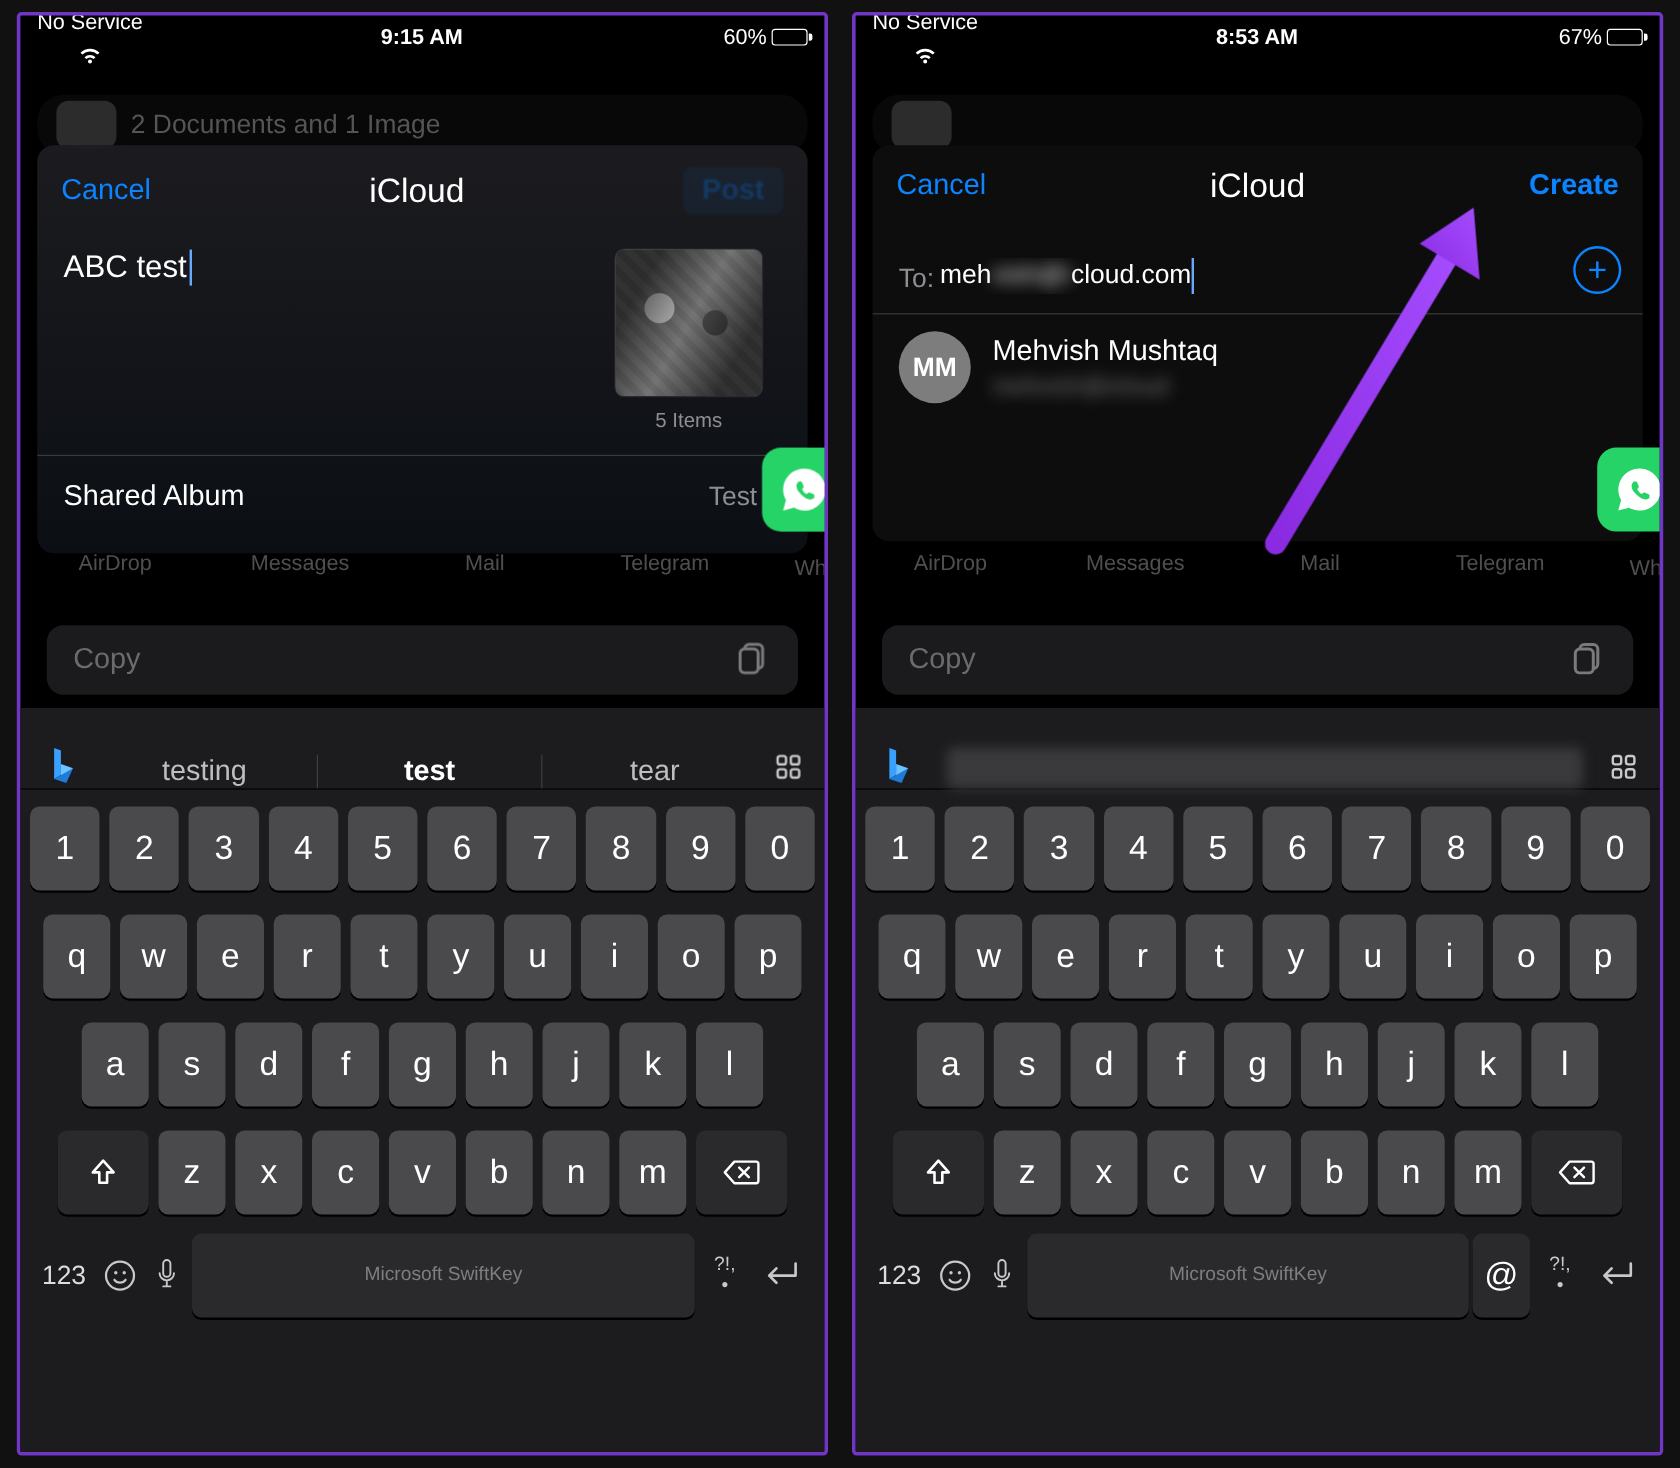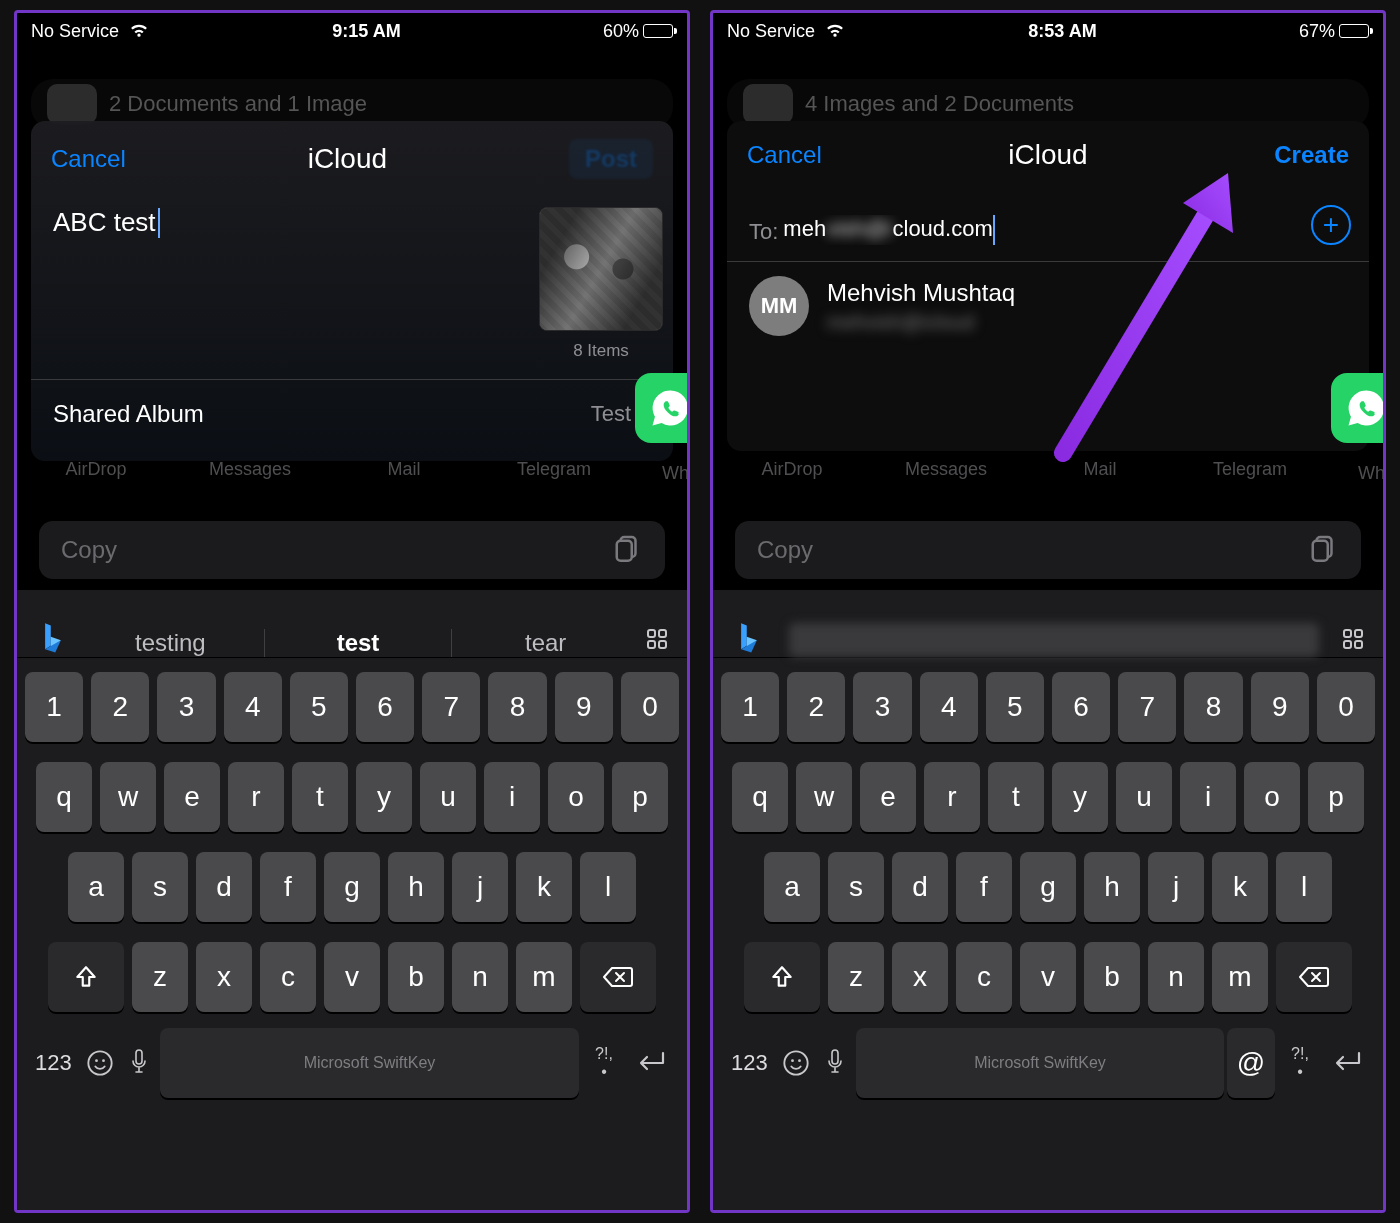--- a/index.html
+++ b/index.html
@@ -22,21 +22,21 @@
   }
   .phone {
     position:relative; flex:1; min-width:0;
     border:3px solid var(--purple-border); background:#000;
     height:1203px; overflow:hidden; border-radius:4px;
   }
 
   
   .status { height:36px; display:flex; align-items:center; justify-content:space-between;
     color:#fff; padding:0 14px; font-size:18px;}
-  .status .left { display:flex; gap:10px; align-items:center; }
+  .status .left { display:flex; gap:10px; align-items:center;flex-direction:column; }
   .status .wifi svg { display:block; }
   .status .right { display:flex; gap:8px; align-items:center; }
   .battery { display:flex; align-items:center; gap:4px;margin-left:19px; }
   .battery-shell { width:30px; height:14px; border:1.5px solid #fff; border-radius:3px; position:relative; }
   .battery-shell::after { content:""; position:absolute; right:-5px; top:3px; width:3px; height:6px; background:#fff; border-radius:0 2px 2px 0; }
   .battery-fill { height:100%; background:#fff; border-radius:1px; }
 
   
   .bgcard { position:absolute; top:66px; left:14px; right:14px; height:50px;
     background:rgba(255,255,255,.03); border-radius:22px; display:flex; align-items:center; padding:0 16px; gap:12px;}
@@ -47,21 +47,21 @@
   .dialog { position:absolute; left:14px; right:14px; top:108px;
     background:#0d0d0d; border-radius:14px; padding-bottom:0; overflow:hidden;}
   .dialog.blurred { background: linear-gradient(180deg, rgba(30,30,34,.92), rgba(12,16,22,.92)); backdrop-filter: blur(6px);}
   .dheader { display:flex; align-items:center; justify-content:space-between; padding:18px 20px; }
   .dheader .title { color:#fff; font-size:28px; }
   .dheader .cancel { color:var(--blue); font-size:24px; }
   .dheader .create { color:var(--blue); font-size:24px; font-weight:700; }
   .dheader .createfaint { color:rgba(11,132,255,.25); font-size:24px; font-weight:700;
     background:rgba(11,132,255,.07); padding:6px 16px; border-radius:8px; filter:blur(1px);}
 
-  .namebox { padding:10px 10px 18px 22px; display:flex; gap:10px; align-items:flex-start; }
+  .namebox { padding:10px 37px 18px 22px; display:flex; gap:10px; align-items:flex-start; }
   .namebox .field { flex:1; color:#fff; font-size:26px; display:flex; align-items:center; gap:2px;}
   .cursor { display:inline-block; width:2px; height:30px; background:#6aa8ff; vertical-align:middle;}
   .thumbwrap { text-align:center; }
   .thumb { width:124px; height:124px; border-radius:8px; background:#5c5c5c;
     position:relative; overflow:hidden; border:1px solid #2a2a2a;}
   .thumb::before { content:""; position:absolute; inset:0;
     background:
       linear-gradient(120deg, rgba(0,0,0,.55) 20%, rgba(255,255,255,.15) 50%, rgba(0,0,0,.55) 80%),
       radial-gradient(circle at 30% 40%, #b9b9b9 0 12px, transparent 13px),
       radial-gradient(circle at 68% 50%, #222 0 10px, transparent 11px),
@@ -170,21 +170,21 @@
       <span class="title">iCloud</span>
       <span class="createfaint">Post</span>
     </div>
     <div class="namebox">
       <div class="field">
         <span>ABC test</span>
             <span class="cursor"></span>
       </div>
       <div class="thumbwrap">
         <div class="thumb"></div>
-        <div class="cap">8 Items</div>
+        <div class="cap">5 Items</div>
       </div>
     </div>
     <div class="row">
       <span class="lbl">Shared Album</span>
       <span class="val">
             <span>Test</span>
         <span class="chev">
           <svg width="12" height="20" viewBox="0 0 12 20">
                 <path fill="none" stroke="#6a6a6e" stroke-width="3" stroke-linecap="round" d="M2 2l8 8-8 8"></path>
               </svg>
@@ -339,21 +339,20 @@
     <div class="right">
       <span class="battery">
         <span>67%</span>
         <span class="battery-shell"><span class="battery-fill" id="batR" style="width: 67%;"></span></span>
       </span>
     </div>
   </div>
 
   <div class="bgcard">
     <div class="ico"></div>
-    <span class="lbl">4 Images and 2 Documents</span>
   </div>
 
   <div class="dialog" style="height:330px;">
     <div class="dheader">
       <span class="cancel">Cancel</span>
       <span class="title">iCloud</span>
       <span class="create">Create</span>
     </div>
     <div class="toRow">
       <span class="to">To:</span>

